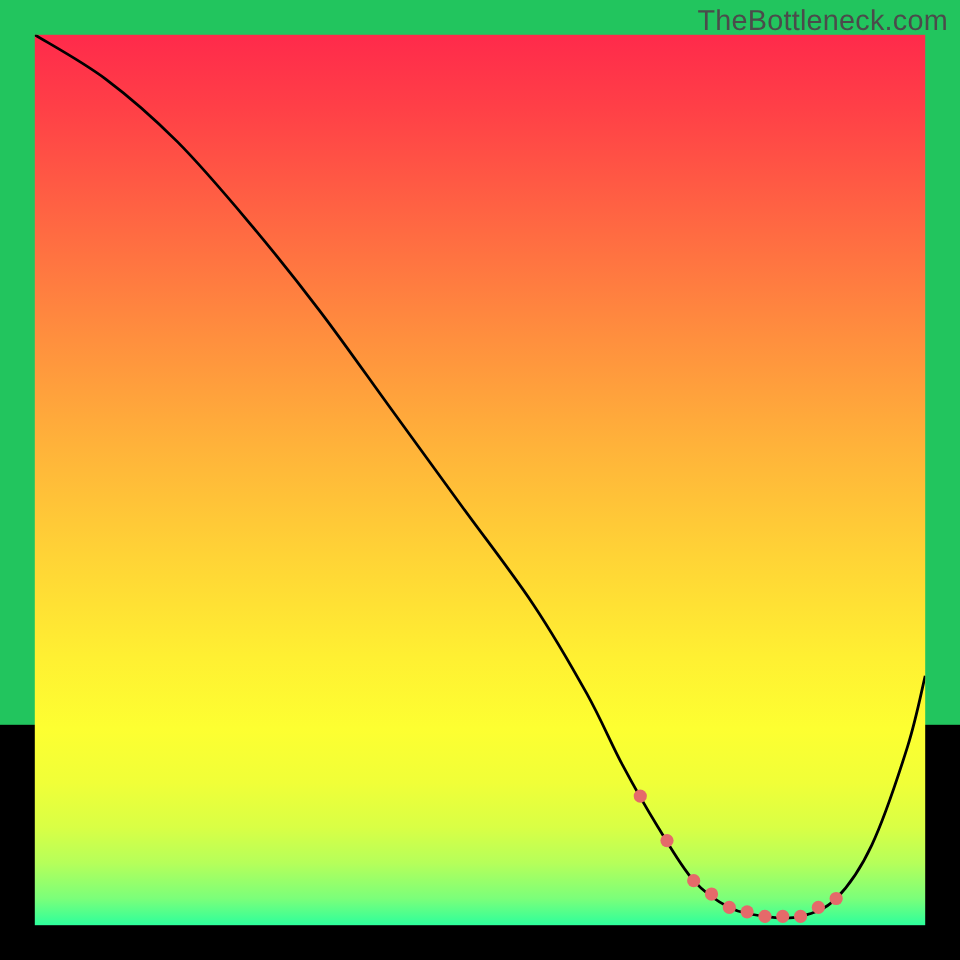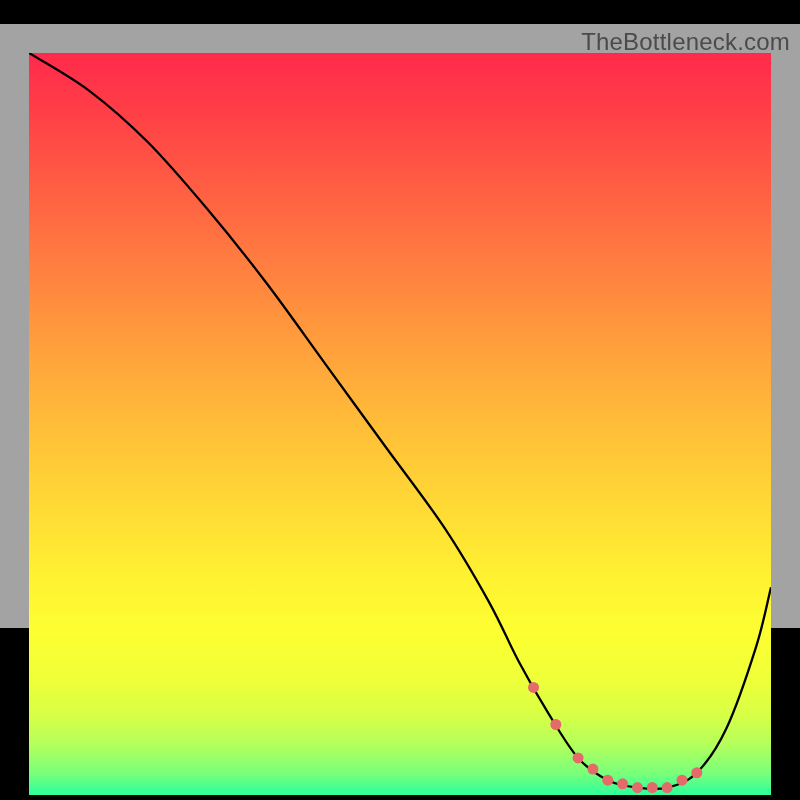--- a/index.html
+++ b/index.html
@@ -8,22 +8,21 @@
     width: 800px;
     height: 800px;
     background: #000;
     overflow: hidden;
     font-family: Arial, Helvetica, sans-serif;
   }
   .frame {
     position: relative;
     width: 800px;
     height: 604px;
-    background: #a3a3a3;
-    margin-top: 24px;
+    background: #22c55e;
   }
   .watermark {
     position: absolute;
     top: 4px;
     right: 10px;
     color: #4b4b4b;
     font-size: 24px;
     font-weight: 500;
     letter-spacing: 0.2px;
     z-index: 10;

